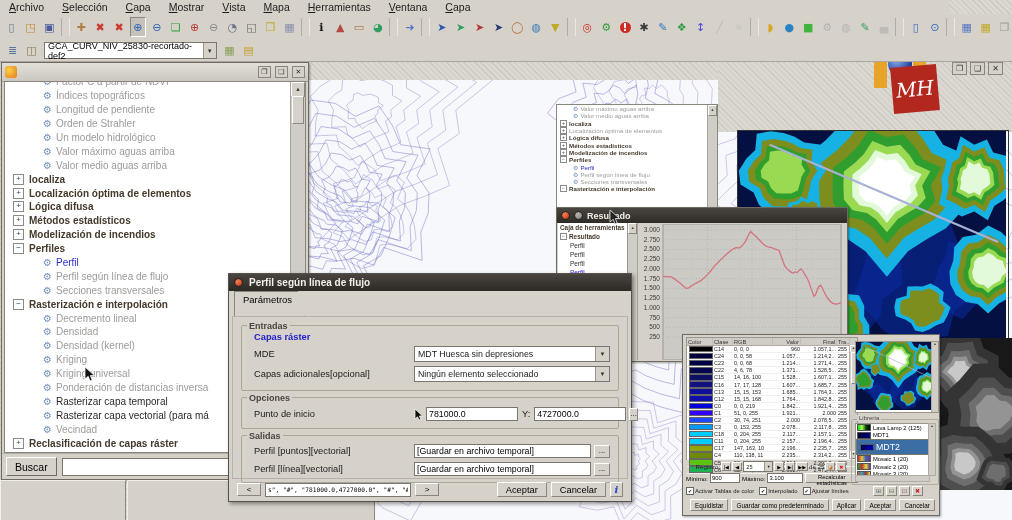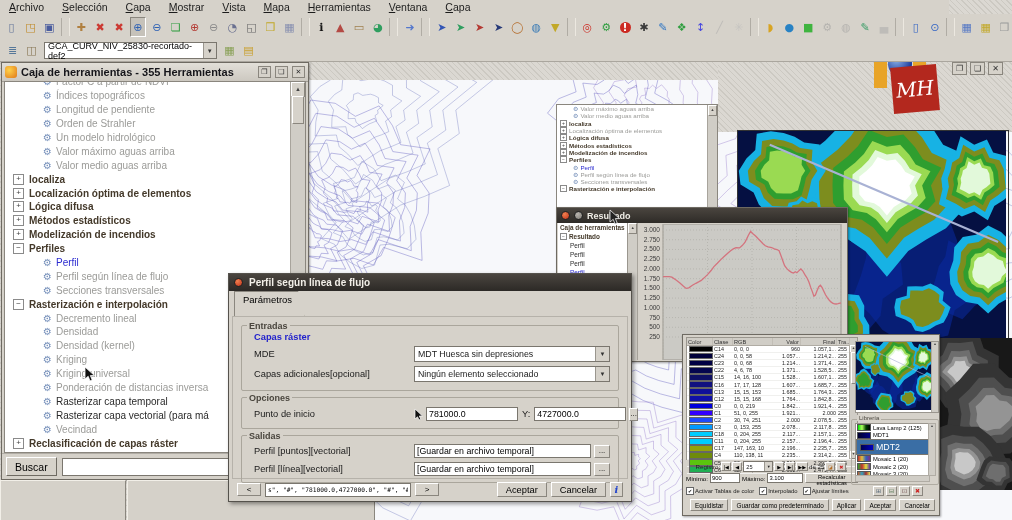--- a/index.html
+++ b/index.html
@@ -549,21 +549,20 @@
         <path d="M39.7,124.0L39.0,128.6L36.3,132.3L32.6,135.1L28.0,136.6L23.6,134.6L19.5,132.5L18.2,128.1L18.8,124.0L19.5,120.5L19.4,115.4L23.8,113.9L28.0,114.5L31.9,114.5L35.1,116.9L37.7,120.0Z" fill="#c8c8c8"></path>
         <path d="M78.6,134.0L79.1,141.9L71.5,145.5L67.8,152.9L60.0,152.7L54.3,147.9L46.9,147.1L40.4,142.1L43.3,134.0L45.5,128.0L48.2,122.2L53.4,118.2L60.0,118.9L65.9,119.8L73.7,120.3L78.1,126.5Z" fill="#343434"></path>
         <path d="M73.4,134.0L73.7,139.7L68.3,142.3L65.6,147.6L60.0,147.5L55.9,144.0L50.6,143.4L45.9,139.8L48.0,134.0L49.6,129.7L51.5,125.5L55.3,122.6L60.0,123.2L64.2,123.8L69.9,124.1L73.1,128.6Z" fill="#4e4e4e"></path>
         <path d="M69.6,134.0L69.9,138.1L66.0,140.0L64.1,143.8L60.0,143.7L57.0,141.2L53.2,140.8L49.8,138.2L51.3,134.0L52.5,130.9L53.9,127.9L56.6,125.8L60.0,126.2L63.0,126.7L67.1,126.9L69.4,130.1Z" fill="#6e6e6e"></path>
       </svg>
   </div>
 
   <div id="toolbox" class="win">
     <div id="tb-title">
       <span class="wicon"></span>
-      <span>Caja de herramientas - 355 Herramientas</span>
       <span class="spacer"></span>
       <button class="tb-wbtn">❐</button>
       <button class="tb-wbtn">❏</button>
       <button class="tb-wbtn">✕</button>
     </div>
     <div id="tree-area">
       <div id="main-tree" class="tree-big">
           <div class="trow lvl1">
             <span class="gear">⚙</span>
             <span class="tl gray">Factor C a partir de NDVI</span>

